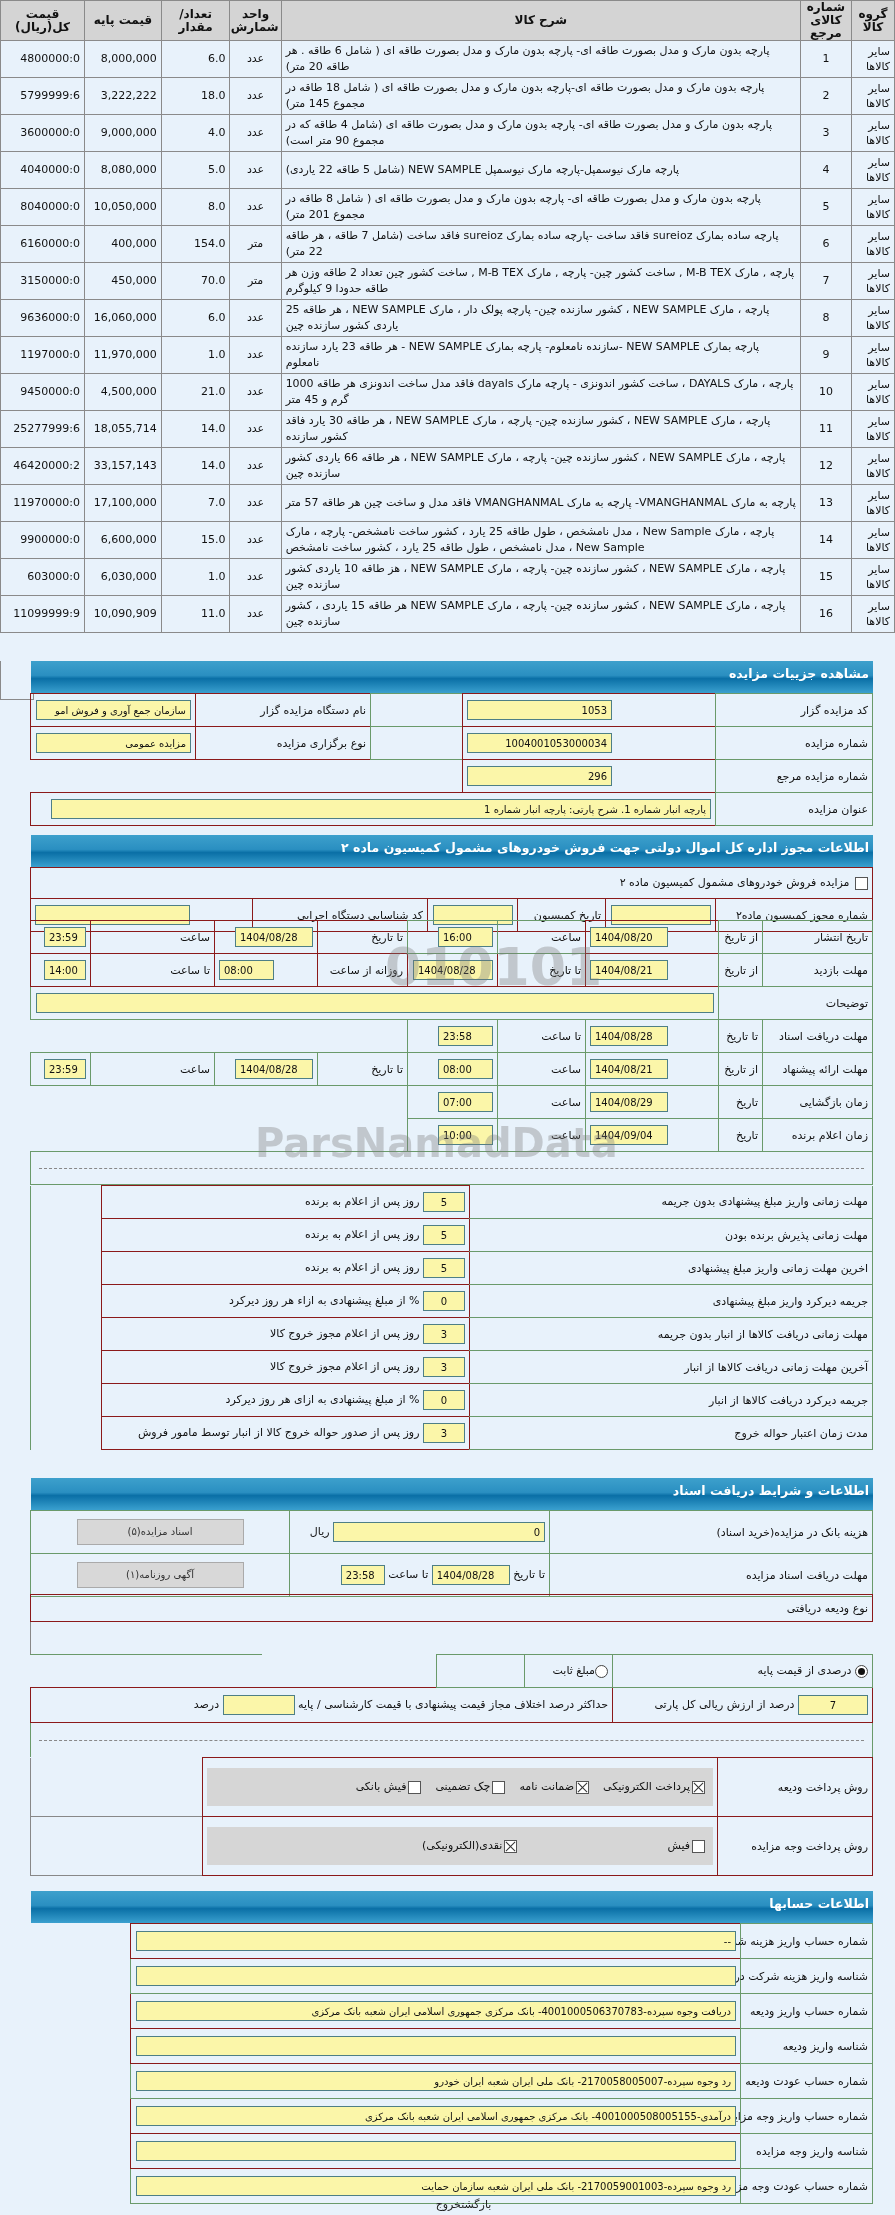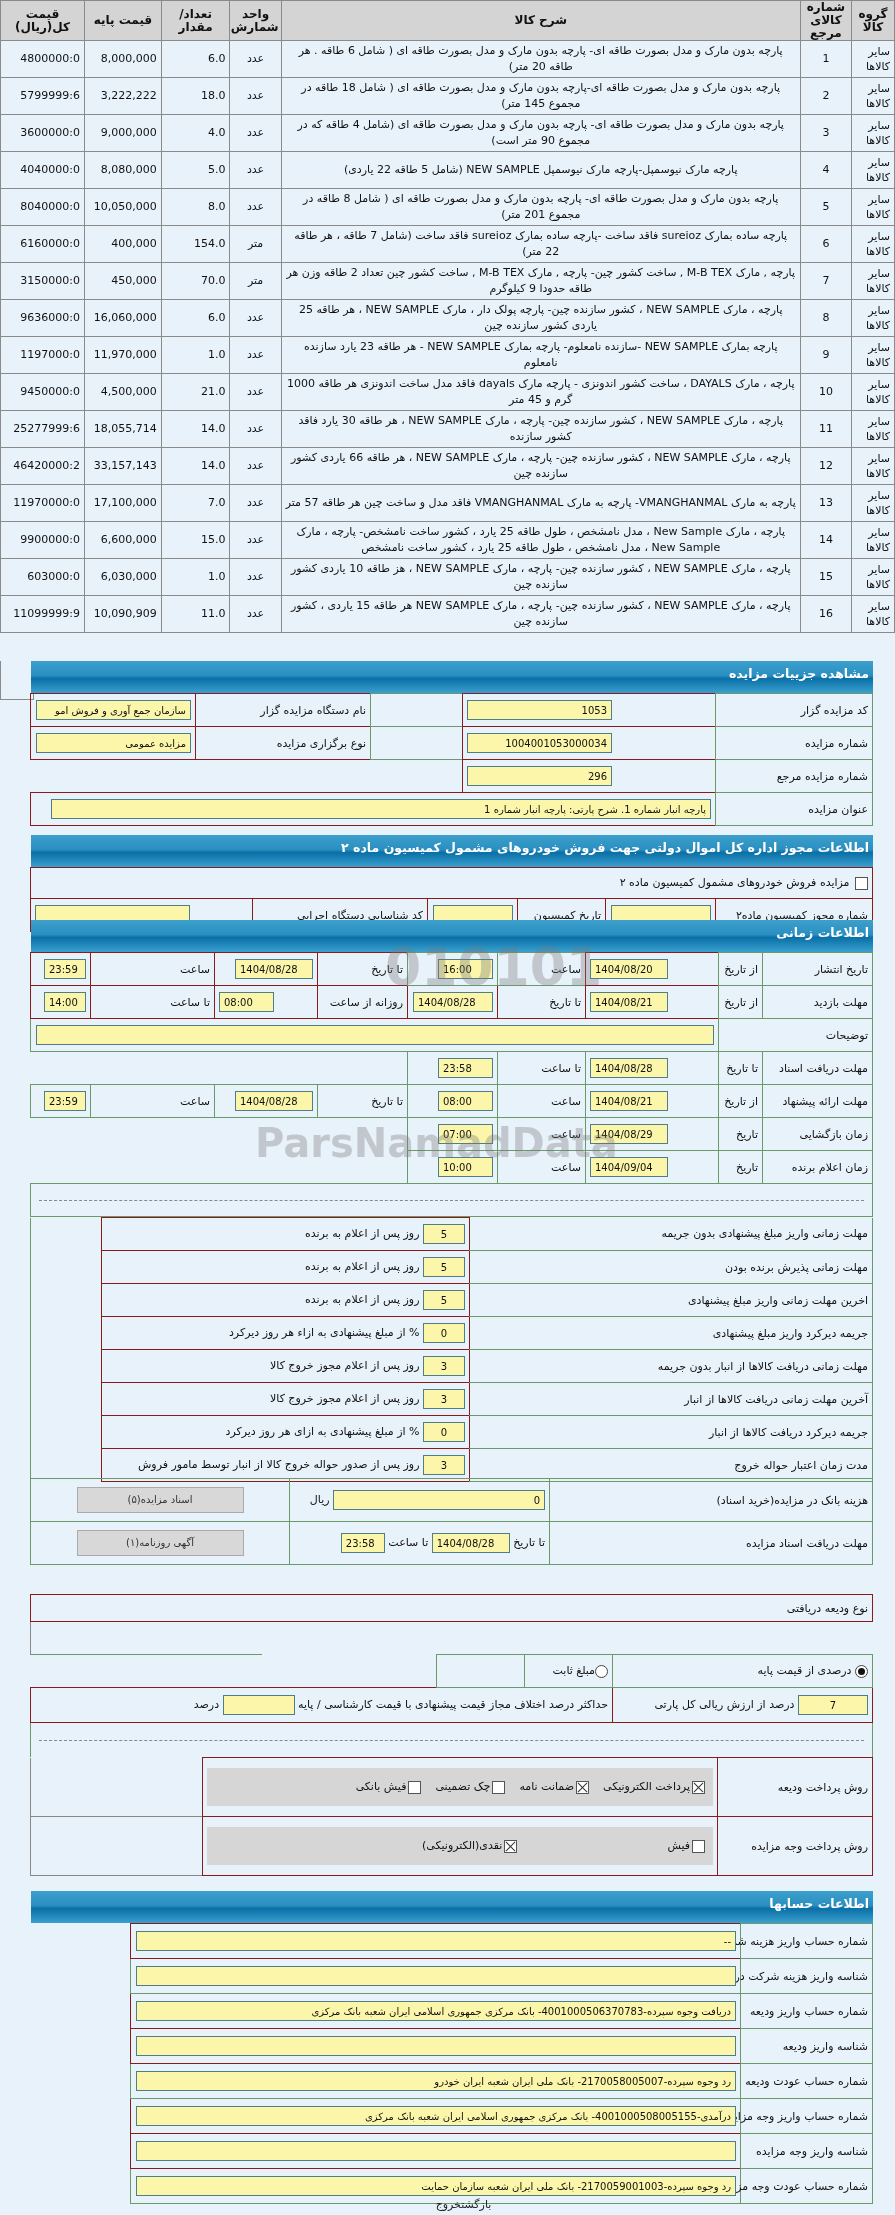--- a/index.html
+++ b/index.html
@@ -10,21 +10,21 @@
     font-size:11px; color:#111;
     direction:rtl; position:relative;
   }
   
   .items { position:absolute; top:0; left:0; width:895px; border-collapse:collapse; table-layout:fixed; }
   .items th, .items td { border:1px solid #8a8a8a; }
   .items th { background:#d4d4d4; font-weight:bold; font-size:12px; text-align:center; height:38px; padding:0 2px; line-height:13px; }
   .items td { background:#e8f2fb; height:36px; padding:0 4px; font-size:11px; line-height:16px; }
   .items td.grp { text-align:right; font-size:11px; line-height:15px; }
   .items td.num { text-align:center; }
-  .items td.desc { text-align:center; }
+  .items td.desc { text-align:left; }
   .items td.unit { text-align:center; }
   .items td.ltr { direction:ltr; text-align:right; }
 
   .leftstub { position:absolute; top:661px; left:0; width:32px; height:38px; border:1px solid #8a8a8a; border-top:none; background:#e8f2fb; }
 
   
   .section { position:absolute; left:31px; width:842px; }
   .sec-head {
     height:32px; line-height:26px; color:#fff; font-weight:bold; font-size:12.5px;
     padding-right:4px;
@@ -292,21 +292,20 @@
       <td class="bx-r rt">کد شناسایی دستگاه اجرایی</td>
       <td class="bx-r">
             <span class="fld" style="width:155px;float:left"></span>
           </td>
     </tr>
   </tbody>
     </table>
 </div>
 
 <div class="section" style="top:920px;">
-  <div class="sec-head">اطلاعات زمانی</div>
   <table class="frm">
     <colgroup>
         <col style="width:110px">
         <col style="width:44px">
         <col style="width:133px">
         <col style="width:88px">
         <col style="width:90px">
         <col style="width:90px">
         <col style="width:103px">
         <col style="width:64px">
@@ -428,20 +427,21 @@
         <tr>
           <td class="rt" style="height: 32px; border-bottom: 1px solid rgb(106, 154, 106);">مدت زمان اعتبار حواله خروج</td>
           <td class="bx-r rt"><span class="fld ltrv" style="width: 42px; text-align: center;">3</span> <span>روز پس از صدور حواله خروج کالا از انبار توسط مامور فروش</span></td>
           <td></td>
         </tr>
       </tbody>
   </table>
 </div>
 
 <div class="section" style="top:1478px;">
+  <div class="sec-head">اطلاعات و شرایط دریافت اسناد</div>
   <table class="frm">
     <colgroup>
         <col style="width:323px">
         <col style="width:260px">
         <col style="width:259px">
       </colgroup>
     <tbody>
         <tr>
       <td class="bx-g rt" style="height:42px">هزینه بانک در مزایده(خرید اسناد)</td>
       <td class="bx-g rt">

